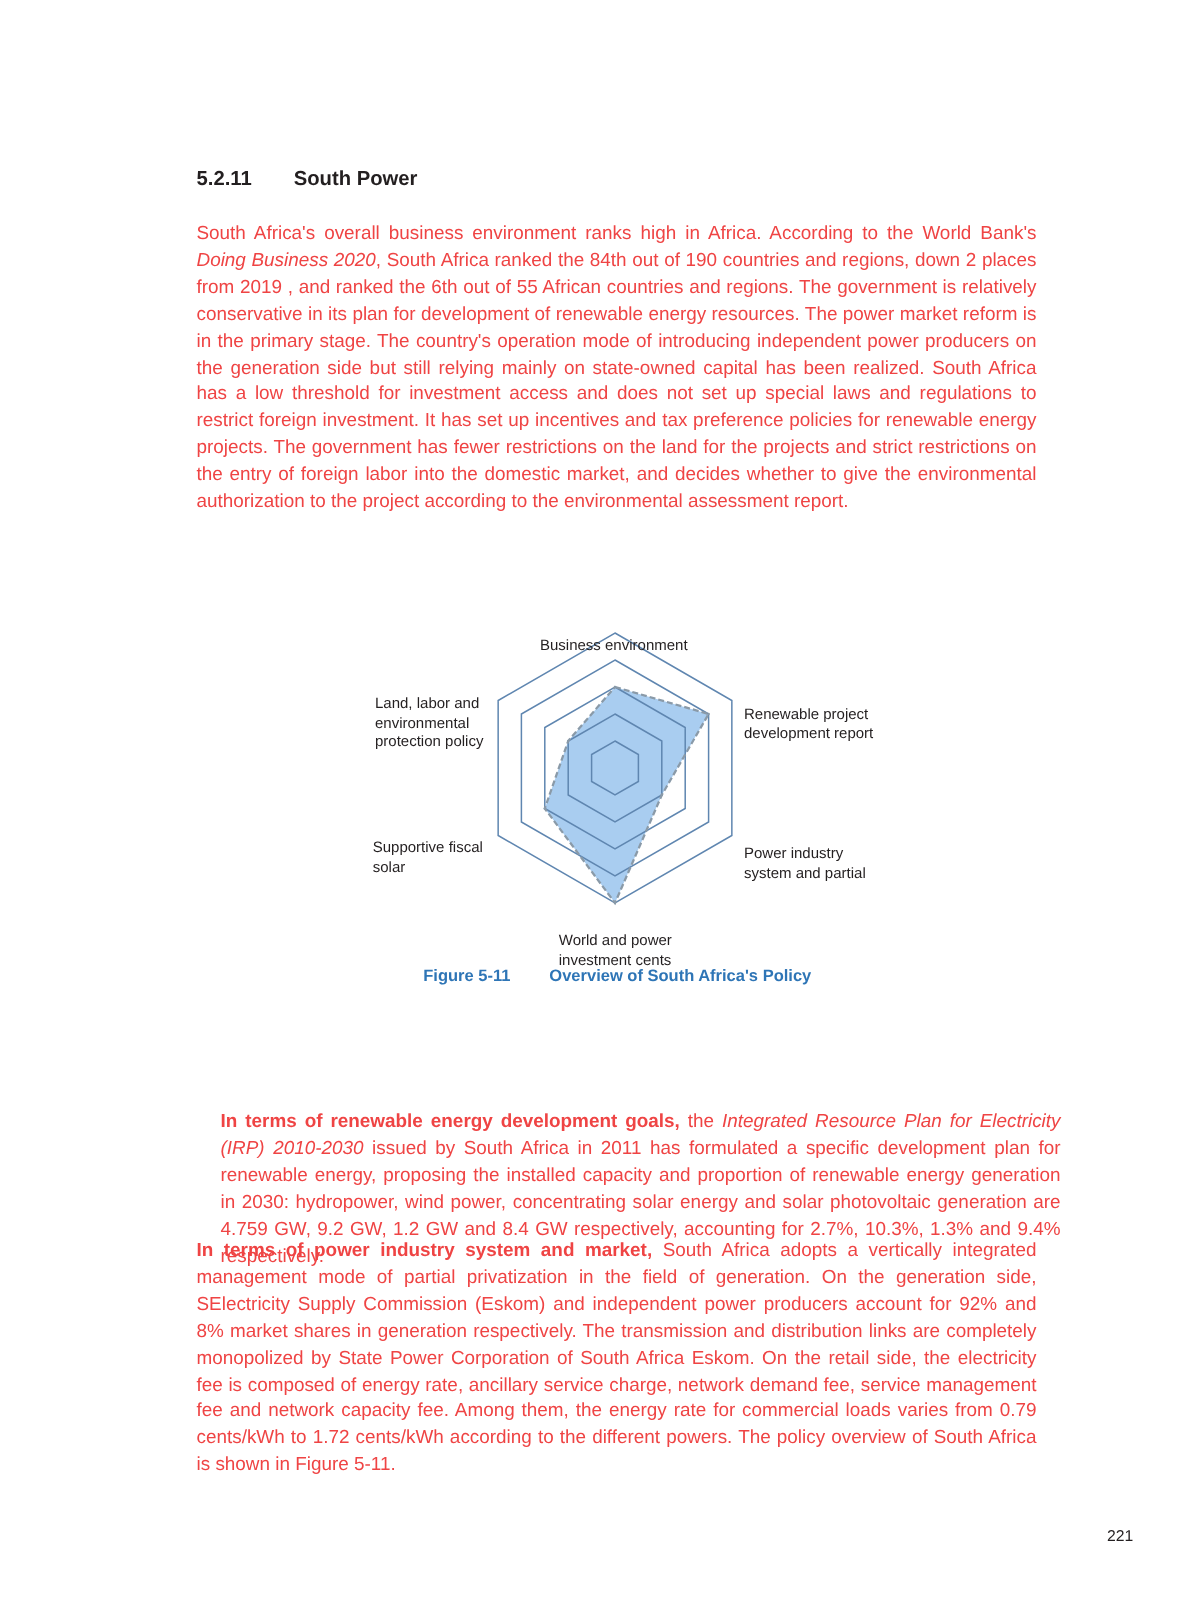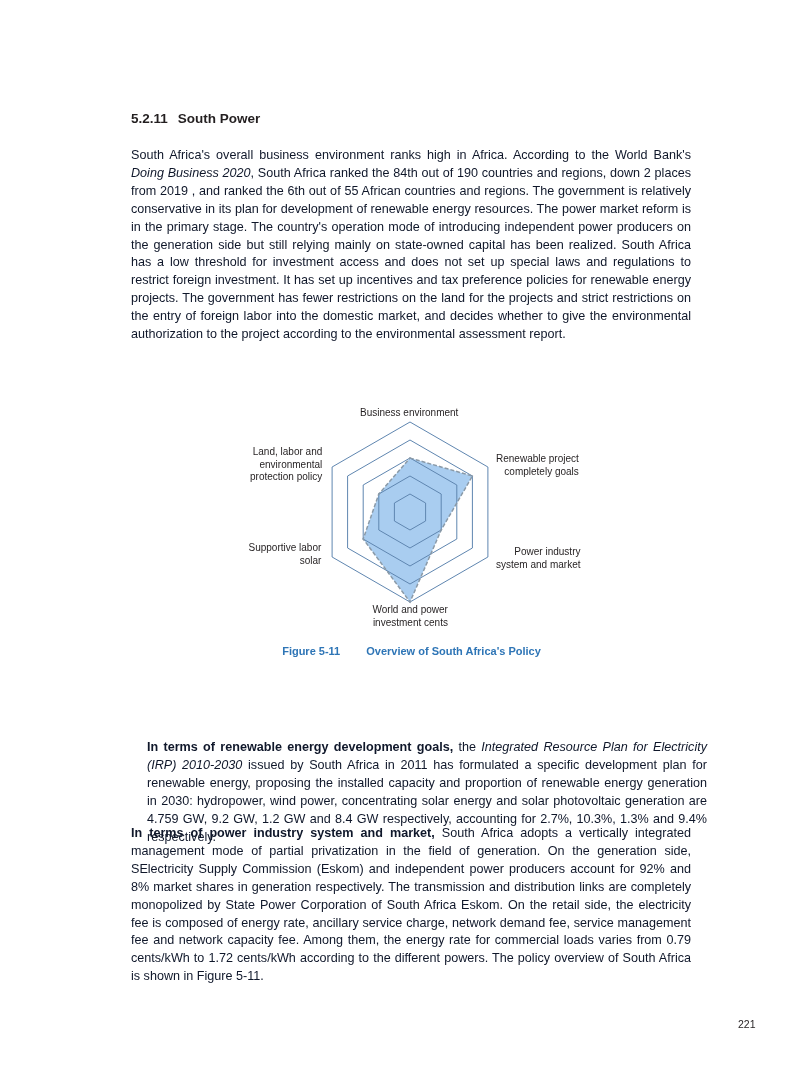--- a/index.html
+++ b/index.html
@@ -1,29 +1,29 @@
 <!DOCTYPE html>
 <html><head>
 <meta charset="utf-8">
 <style>
   html, body { margin: 0; padding: 0; background: #ffffff; }
   body { width: 793px; height: 1077px; position: relative; overflow: hidden;
          font-family: "Liberation Sans", sans-serif; color: #231f20; }
   .heading { position: absolute; left: 131px; top: 111px; font-size: 13.5px; font-weight: bold; color: #231f20; }
-  .heading .num { margin-right: 10px; }
+  .heading .num { margin-right: 28px; }
   .para { position: absolute; left: 131px; width: 560px; font-size: 12.6px; line-height: 17.9px;
-          text-align: justify; color: #0f172a; margin: 0; }
+          text-align: justify; color: #ef4444; margin: 0; }
   .para span.b { font-weight: bold; }
   .para span.i { font-style: italic; }
   #p1 { top: 147px; }
   #p2 { top: 739px; margin-left: 16px; }
   #p3 { top: 825px; }
   .figure { position: absolute; left: 230px; top: 400px; width: 370px; height: 240px; }
   .figure svg { position: absolute; left: 0; top: 0; }
-  .axis-label { position: absolute; font-size: 10px; line-height: 12.5px; color: #231f20; text-align: right; white-space: nowrap; }
+  .axis-label { position: absolute; font-size: 10px; line-height: 12.5px; color: #231f20; text-align: left; white-space: nowrap; margin-top: 18px; }
   .caption { position: absolute; left: 230px; width: 363px; top: 645px; text-align: center;
              font-size: 11px; font-weight: bold; color: #2e75b6; }
   .caption .fignum { margin-right: 26px; }
   .page-num { position: absolute; left: 738px; top: 1018px; font-size: 10.5px; color: #231f20; text-align: center; }
 </style>
 </head>
 <body>
 
 <div class="heading">
   <span class="num">5.2.11</span><span>South Power</span>
@@ -46,32 +46,32 @@
       <circle cx="180.0" cy="202.0" r="0.8" fill="#8a9aa8"></circle>
       <circle cx="133.2" cy="139.0" r="0.8" fill="#8a9aa8"></circle>
       <circle cx="148.8" cy="94.0" r="0.8" fill="#8a9aa8"></circle>
     </svg>
   <div id="axis-labels">
       <div class="axis-label" style="left: 130px; top: 7px;">
         <div>Business environment</div>
       </div>
       <div class="axis-label" style="left: 266px; top: 53px;">
         <div>Renewable project</div>
-        <div>completely goals</div>
+        <div>development report</div>
       </div>
       <div class="axis-label" style="left: 266px; top: 146px;">
         <div>Power industry</div>
-        <div>system and market</div>
+        <div>system and partial</div>
       </div>
       <div class="axis-label" style="left: 142.5px; top: 204px;">
         <div>World and power</div>
         <div>investment cents</div>
       </div>
       <div class="axis-label" style="left: 18.5px; top: 142px;">
-        <div>Supportive labor</div>
+        <div>Supportive fiscal</div>
         <div>solar</div>
       </div>
       <div class="axis-label" style="left: 20px; top: 46px;">
         <div>Land, labor and</div>
         <div>environmental</div>
         <div>protection policy</div>
       </div>
     </div>
 </div>
 

